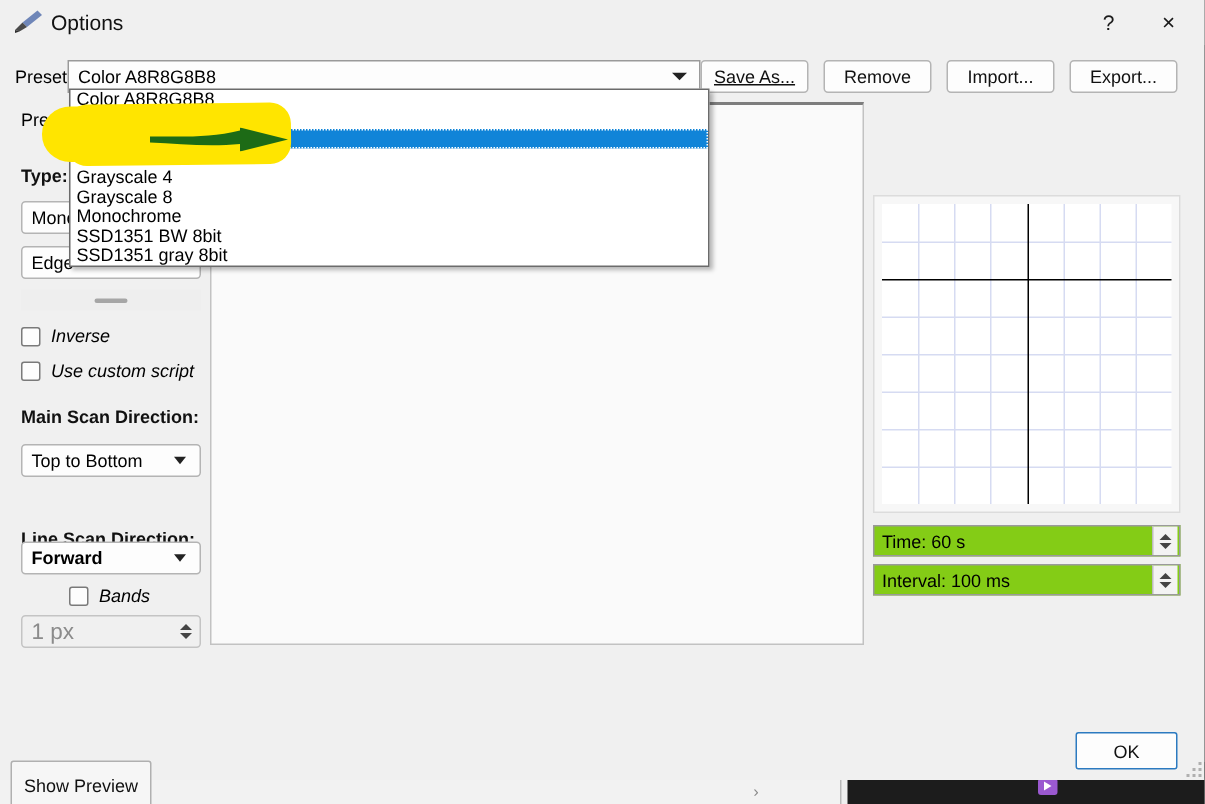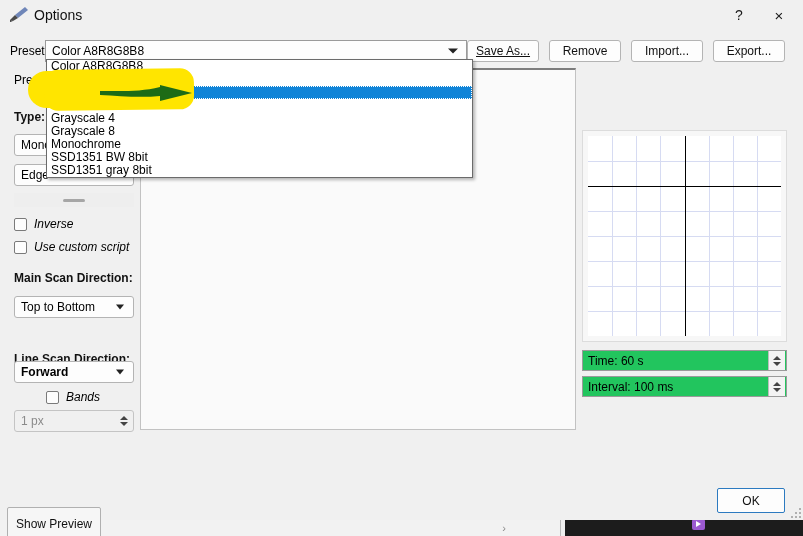--- a/index.html
+++ b/index.html
@@ -220,21 +220,21 @@
   .spinbox {
     width: 120px; height: 22px;
     background: #f0f0f0;
     border: 1px solid #c4c4c4;
     border-radius: 3px;
     box-sizing: border-box;
     display: flex;
     align-items: center;
     padding-left: 6px;
     position: relative;
-    font-size: 12px;
+    font-size: 15px;
     color: #8b8b8b;
   }
   .spin-arrows {
     position: absolute;
     right: 2px; top: 1px;
     width: 15px; height: 18px;
     display: flex;
     flex-direction: column;
     align-items: center;
     justify-content: center;
@@ -335,21 +335,21 @@
   #graph-grid .axis-h {
     position: absolute;
     height: 1px; left: 0; right: 0;
     background: #000;
     top: 25%;
   }
   .field {
     position: absolute;
     left: 0;
     width: 205px; height: 21px;
-    background: #22c55e;
+    background: #84cc16;
     border: 1px solid #9a9a9a;
     box-sizing: border-box;
     display: flex;
     align-items: center;
     padding-left: 5px;
     font-size: 12px;
   }
   .field .spin-arrows {
     right: 1px; top: 0px; height: 19px;
     background: #f3f3f3;

